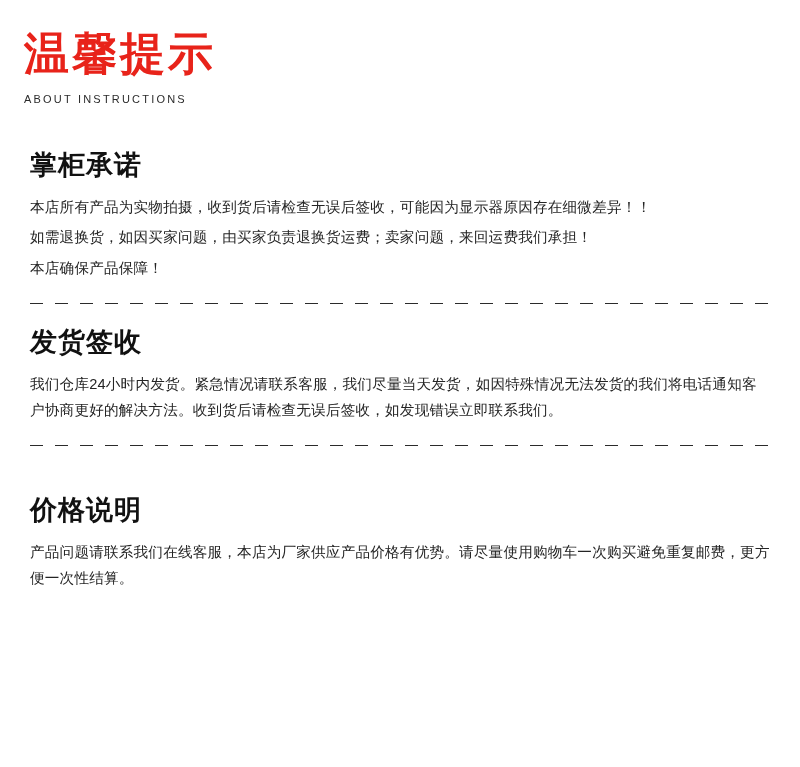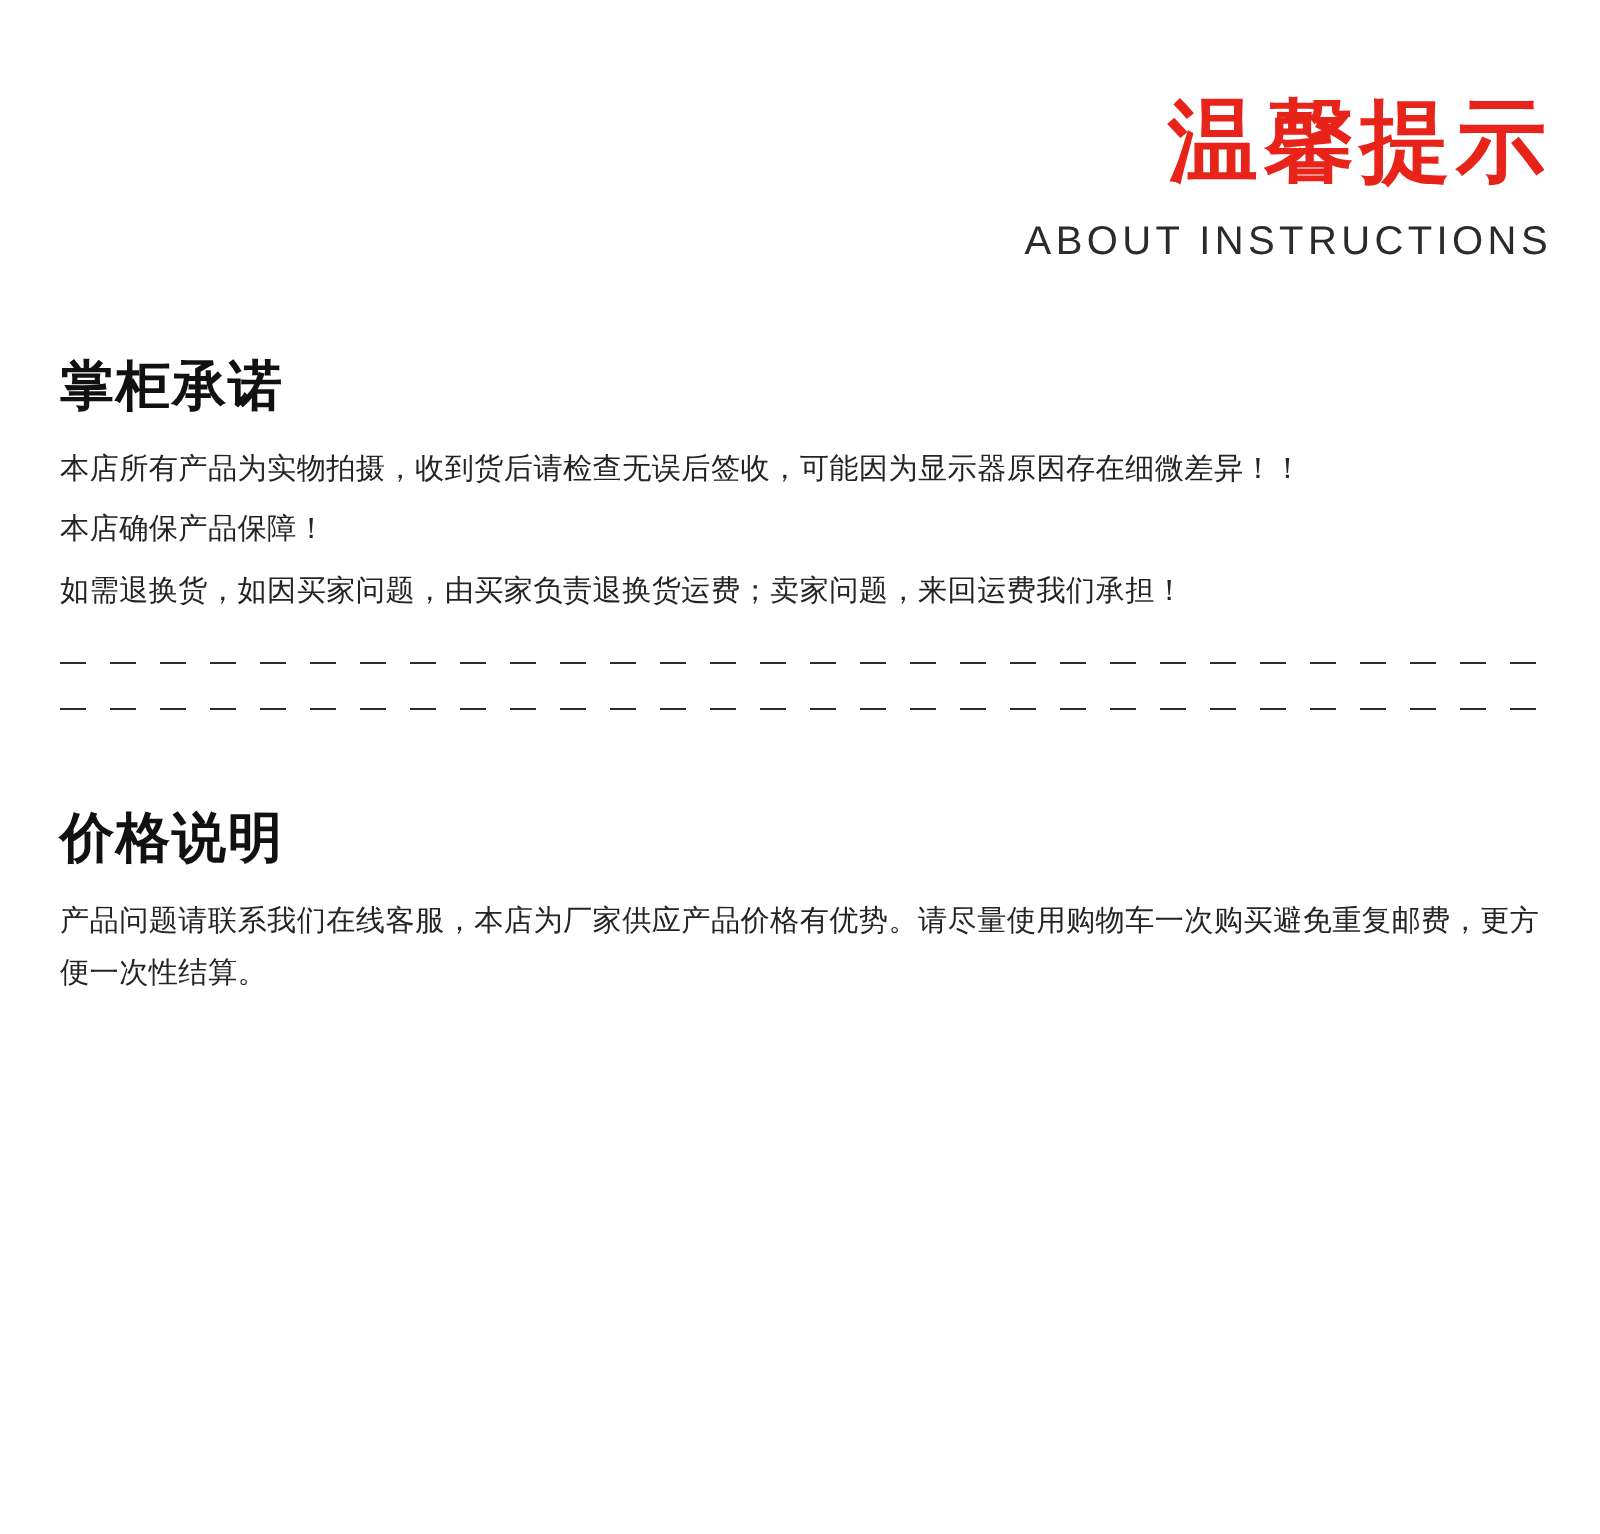--- a/index.html
+++ b/index.html
@@ -15,35 +15,35 @@
     -webkit-font-smoothing: antialiased;
   }
   .page {
     position: relative;
     width: 800px;
     min-height: 767px;
     box-sizing: border-box;
     padding: 0 24px;
   }
   .header {
-    padding-top: 46px;
-    text-align: right;
+    padding-top: 29px;
+    text-align: left;
   }
   .header-title {
     font-family: "DejaVu Sans", sans-serif;
     font-size: 45px;
     line-height: 1.1;
     font-weight: 700;
     color: #e8231a;
     letter-spacing: 3px;
     margin: 0;
   }
   .header-sub {
     margin-top: 14px;
-    font-size: 20px;
+    font-size: 11px;
     letter-spacing: 2.2px;
     color: #2b2b2b;
     font-weight: 400;
   }
   .sections {
     margin-top: 42px;
     padding: 0 6px;
   }
   .section {
     position: relative;
@@ -93,27 +93,33 @@
     <h1 class="header-title">温馨提示</h1>
     <div class="header-sub">ABOUT INSTRUCTIONS</div>
   </div>
 
   <div class="sections">
 
     <div class="section">
       <h2 class="section-title">掌柜承诺</h2>
       <div class="section-body">
         <p>本店所有产品为实物拍摄，收到货后请检查无误后签收，可能因为显示器原因存在细微差异！！</p>
+        <p>如需退换货，如因买家问题，由买家负责退换货运费；卖家问题，来回运费我们承担！</p>
         <p>本店确保产品保障！</p>
-        <p>如需退换货，如因买家问题，由买家负责退换货运费；卖家问题，来回运费我们承担！</p>
       </div>
     </div>
 
     <div class="divider"></div>
 
+    <div class="section">
+      <h2 class="section-title">发货签收</h2>
+      <div class="section-body">
+        <p>我们仓库24小时内发货。紧急情况请联系客服，我们尽量当天发货，如因特殊情况无法发货的我们将电话通知客户协商更好的解决方法。收到货后请检查无误后签收，如发现错误立即联系我们。</p>
+      </div>
+    </div>
 
     <div class="divider"></div>
 
 
     <div class="spacer"></div>
 
     <div class="section">
       <h2 class="section-title">价格说明</h2>
       <div class="section-body">
         <p>产品问题请联系我们在线客服，本店为厂家供应产品价格有优势。请尽量使用购物车一次购买避免重复邮费，更方便一次性结算。</p>

